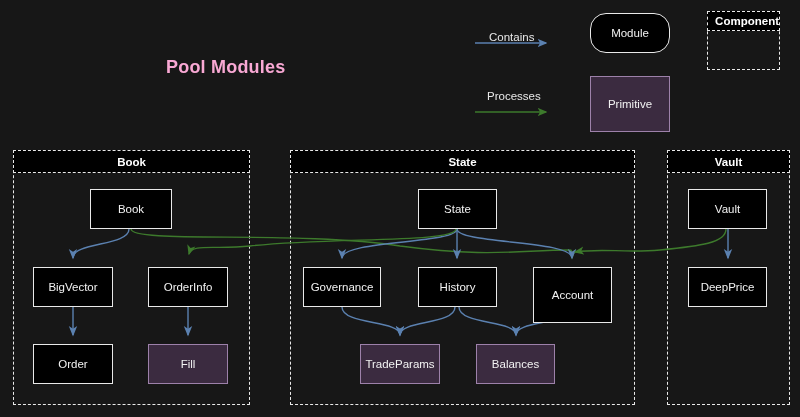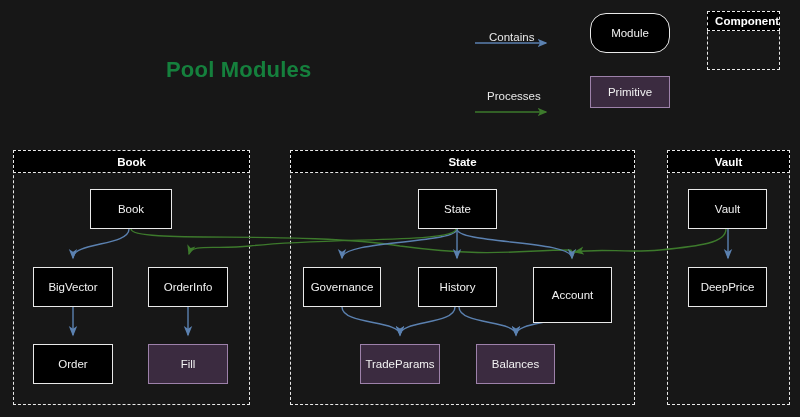--- a/index.html
+++ b/index.html
@@ -14,23 +14,23 @@
     background: #171717;
     overflow: hidden;
     font-family: "Liberation Sans", sans-serif;
   }
 
   
   #diagram-title {
     position: absolute;
     left: 166px;
     top: 57px;
-    font-size: 22px;
+    font-size: 18px;
     font-weight: bold;
-    color: #15803d;
+    color: #f9a8d4;
     letter-spacing: 0.2px;
     white-space: nowrap;
   }
 
   
   .legend-label {
     position: absolute;
     font-size: 11.5px;
     color: #e8e8e8;
     white-space: nowrap;
@@ -58,21 +58,21 @@
     background: #000000;
     border: 1.3px solid #e9e9e9;
   }
   .node.primitive {
     background: #3b2b40;
     border: 1.3px solid #9d81aa;
   }
 
   
   #legend-module-box { left: 590px; top: 13px; width: 80px; height: 40px; border-radius: 16px; }
-  #legend-primitive-box { left: 590px; top: 76px; width: 80px; height: 32px; }
+  #legend-primitive-box { left: 590px; top: 76px; width: 80px; height: 56px; }
 
   
   #legend-component-box {
     position: absolute;
     left: 707px; top: 11px;
     width: 73px; height: 59px;
     box-sizing: border-box;
     border: 1.6px dashed #e9e9e9;
     background: transparent;
   }

